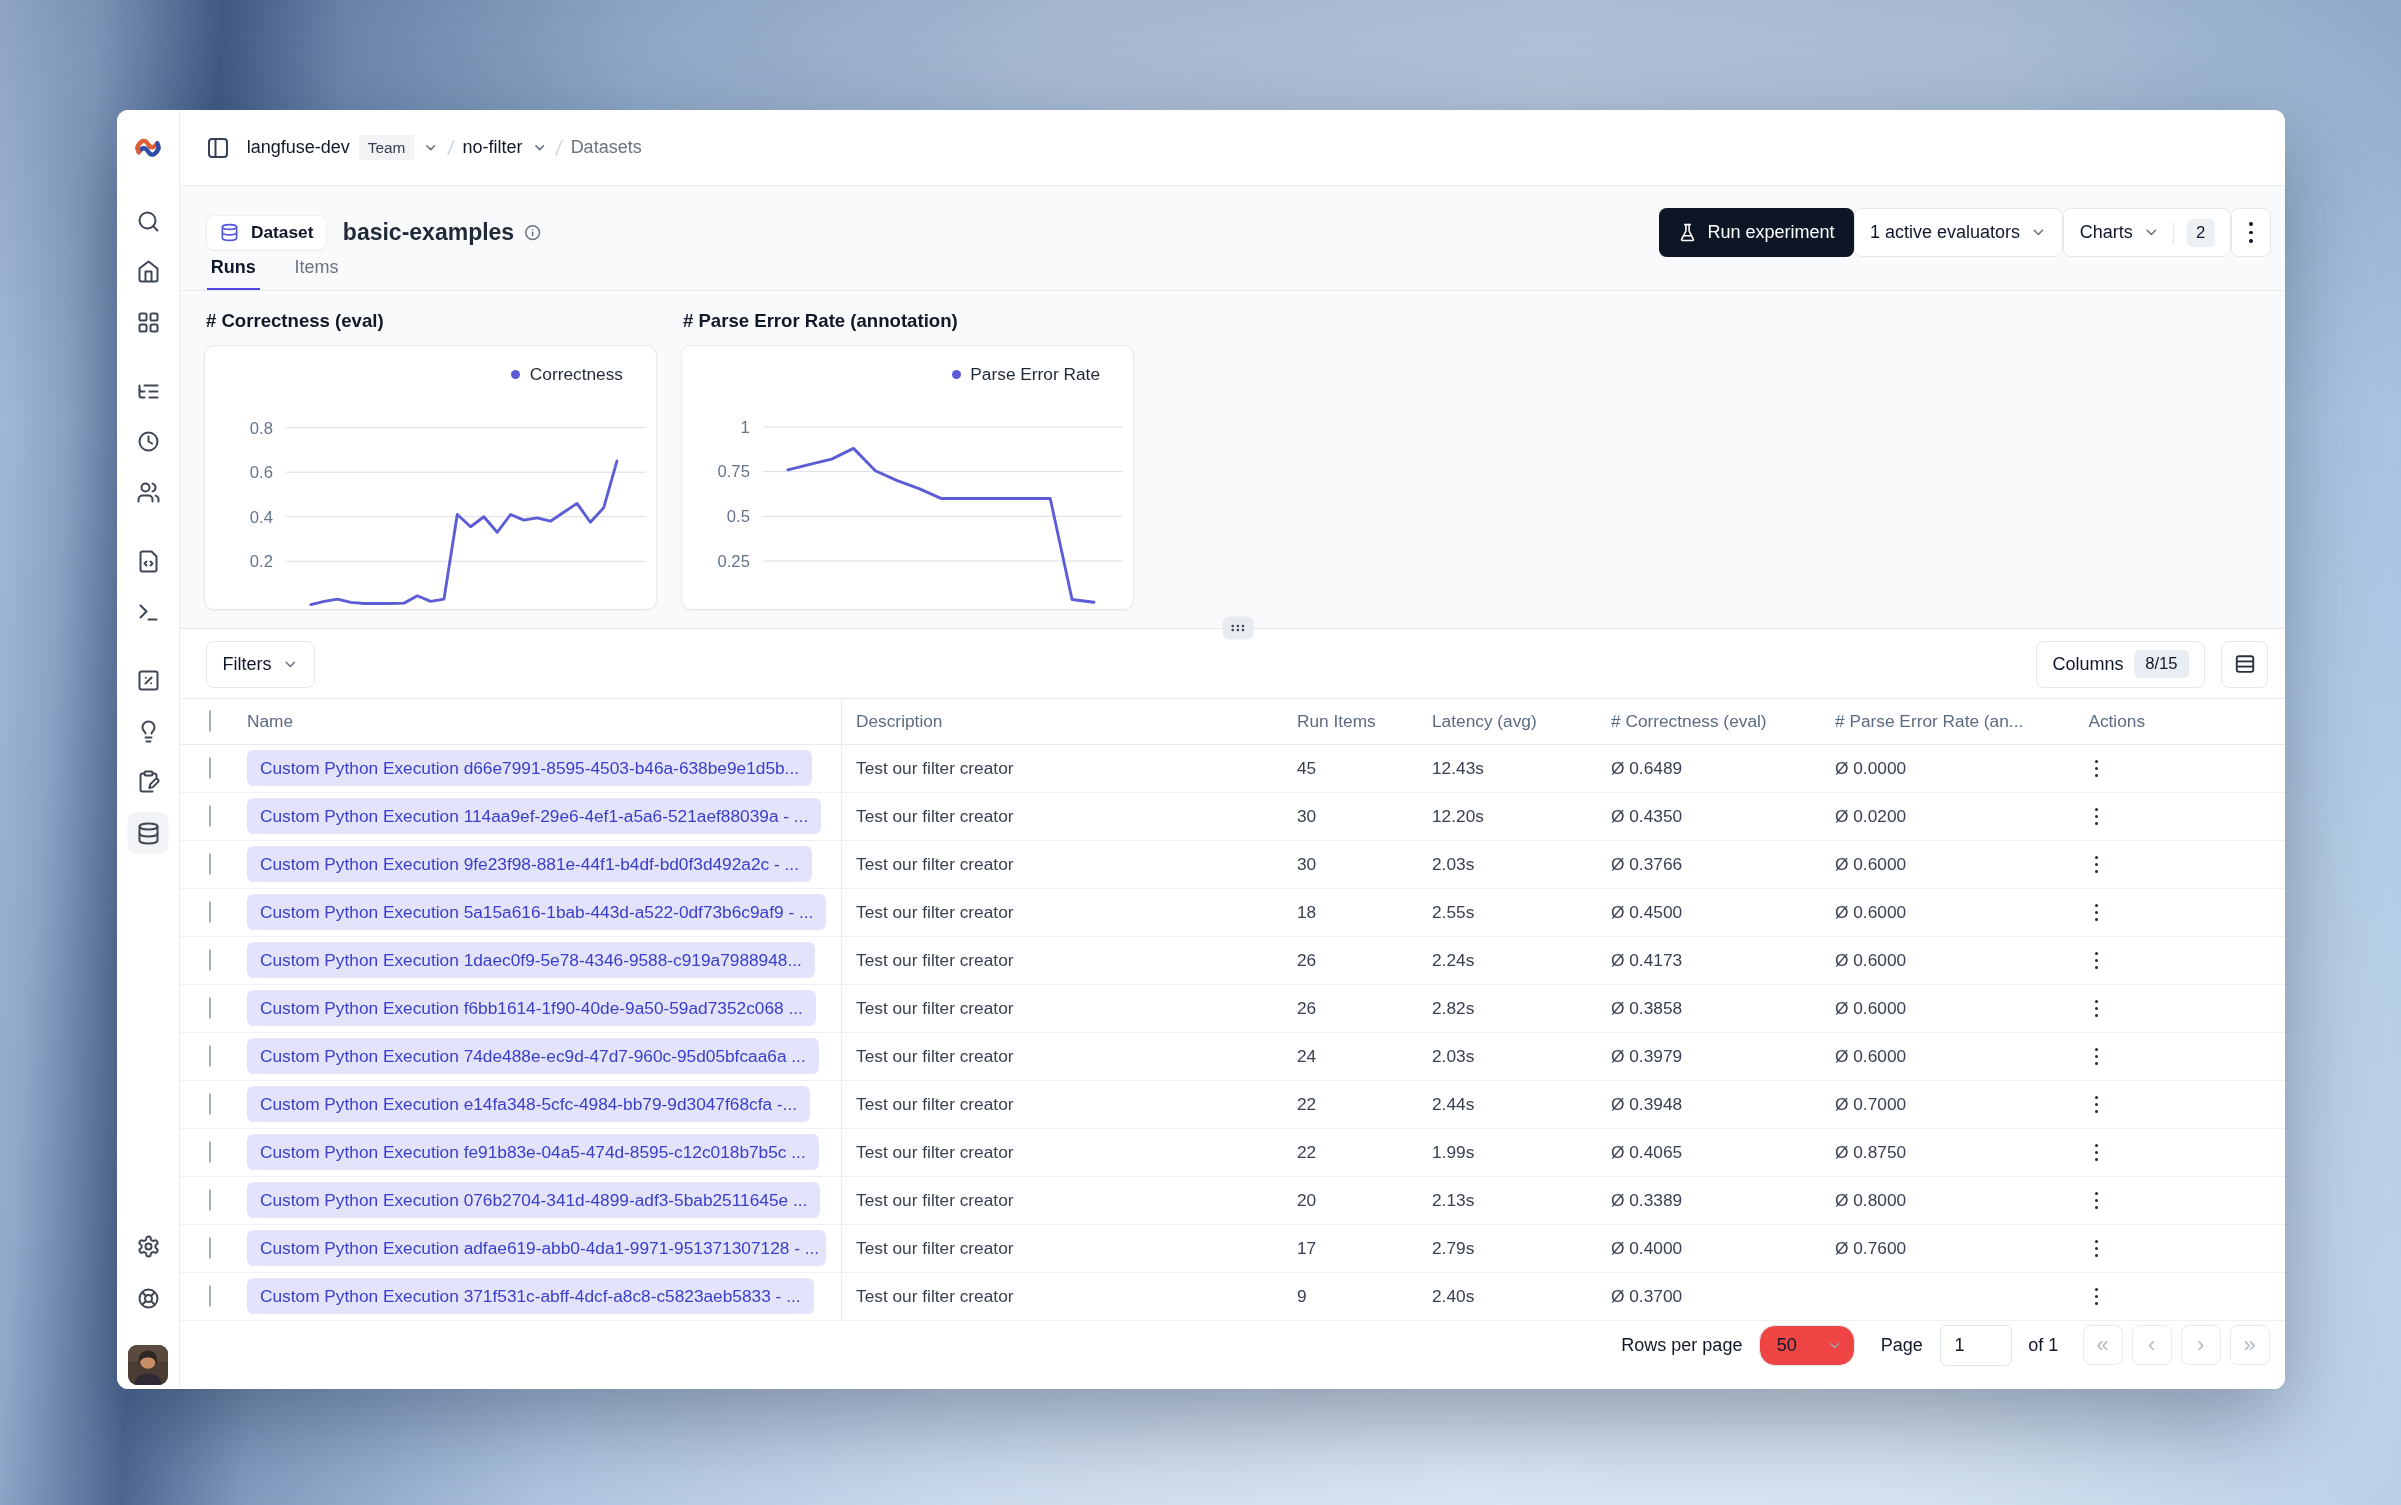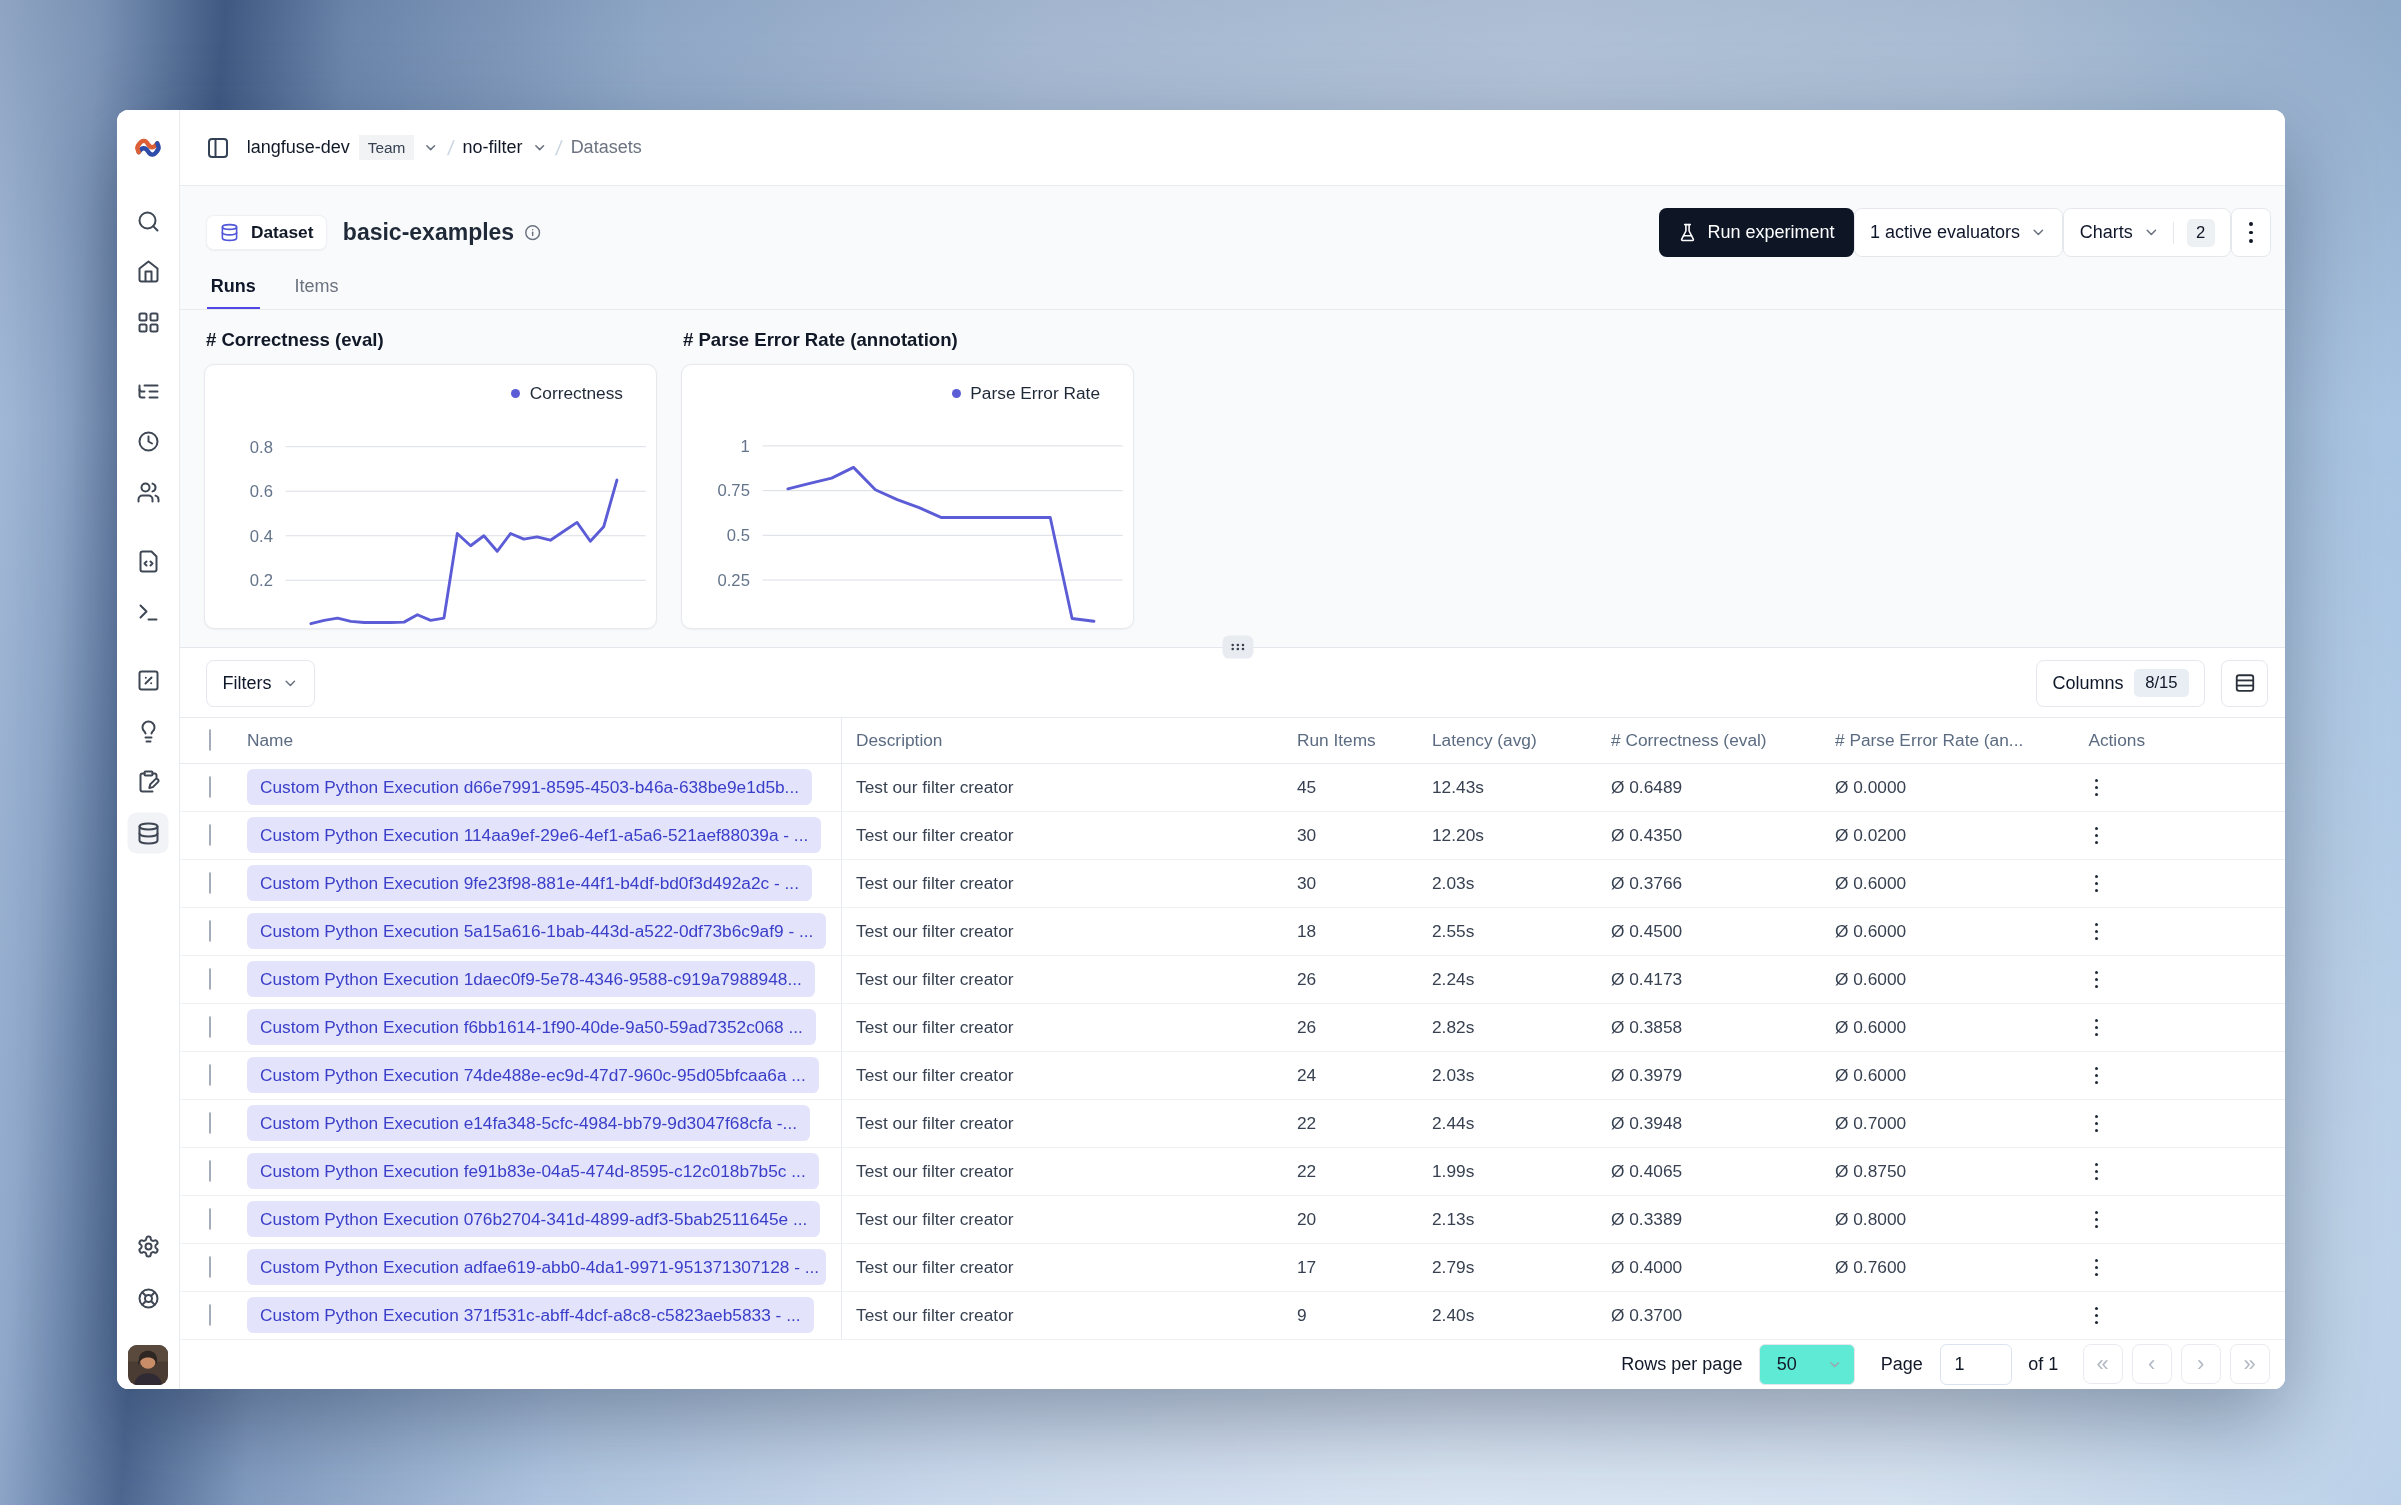--- a/index.html
+++ b/index.html
@@ -45,21 +45,21 @@
   .btn-dark{background:#0e1626;color:#fff;padding:0 19px;font-weight:500;}
   .btn-dark svg{width:19px;height:19px;}
   .btn-outline{background:#fff;border:1px solid #e4e7ec;color:#0f172a;padding:0 15.4px;}
   .btn-outline .chev svg{width:16.7px;height:16.7px;color:#6b7280;}
   .vsep{width:1px;height:22px;background:#e4e7ec;margin:0 2.6px;}
   .count-badge{background:#eef1f4;border-radius:5.1px;min-width:28px;height:28px;display:flex;align-items:center;justify-content:center;font-size:16.7px;color:#111827;}
   .btn-icon{width:40px;justify-content:center;padding:0;}
   .kebab{display:flex;flex-direction:column;gap:4.5px;}
   .kebab i{width:3.8px;height:3.8px;border-radius:50%;background:#111827;}
   
-  .tabs{display:flex;gap:31px;padding-left:27px;margin-top:19px;border-bottom:0.6px solid #e7eaee;}
+  .tabs{display:flex;gap:31px;padding-left:27px;border-bottom:0.6px solid #e7eaee;}
   .tab{font-size:18px;color:#6b7280;padding:0 3.8px 10.3px;cursor:pointer;}
   .tab.active{color:#0f172a;font-weight:600;border-bottom:2.6px solid #4f46e5;margin-bottom:-0.6px;}
   
   .charts{display:flex;gap:24px;padding:19px 26px 0 24px;height:318px;box-sizing:content-box;}
   .chart-block{width:453px;}
   .chart-title{font-size:18.6px;font-weight:600;color:#111827;margin:0 0 13px 1.9px;}
   .chart-card{position:relative;height:263px;background:#fff;border:1px solid #e7e9ee;border-radius:10.3px;box-shadow:0 0.6px 1.9px rgba(16,24,40,.05);}
   .chart-card svg.plot{position:absolute;inset:0;width:100%;height:100%;border-radius:10.3px;}
   .legend{position:absolute;top:18px;right:33px;display:flex;align-items:center;gap:9.6px;}
   .legend-dot{width:9px;height:9px;border-radius:50%;}
@@ -83,21 +83,21 @@
   .name-cell{height:100%;display:flex;align-items:center;border-right:0.6px solid #e7eaee;padding-right:15.4px;}
   .pill{background:#e3e4fb;color:#3a3ec9;font-weight:500;border-radius:6.4px;padding:7.7px 13px;white-space:nowrap;
     overflow:hidden;max-width:100%;box-sizing:border-box;cursor:pointer;}
   .desc-cell{padding-left:14px;color:#374151;}
   .num-cell{color:#374151;}
   .actions-cell{display:flex;padding-left:6.4px;}
   .row-kebab{display:flex;flex-direction:column;gap:3.8px;padding:6.4px;cursor:pointer;}
   .row-kebab i{width:3.2px;height:3.2px;border-radius:50%;background:#1f2937;}
   
   .tfoot{height:49px;display:flex;align-items:center;justify-content:flex-end;gap:16.7px;padding-right:15.4px;font-size:18px;color:#111827;}
-  .select-box{width:96px;height:41px;border:1px solid #e4e7ec;border-radius:6px;background:#5eead4;display:flex;
+  .select-box{width:96px;height:41px;border:1px solid #e4e7ec;border-radius:16px;background:#ef4444;display:flex;
     align-items:center;justify-content:space-between;padding:0 11.5px 0 16.7px;box-sizing:border-box;cursor:pointer;}
   .select-box .chev svg{width:15.4px;height:15.4px;color:#9ca3af;}
   .page-input{width:72px;height:41px;border:1px solid #dbe3f0;border-radius:6.4px;background:#fff;font-size:18px;
     color:#111827;padding-left:14px;box-sizing:border-box;display:flex;align-items:center;}
   .pg-group{display:flex;gap:9px;margin-left:7.7px;}
   .pg-btn{width:40px;height:40px;border:1px solid #e7eaee;border-radius:7.7px;background:#fff;display:flex;
     align-items:center;justify-content:center;color:#b3bac4;font-size:22px;cursor:pointer;}
 </style>
 </head>
 <body>

